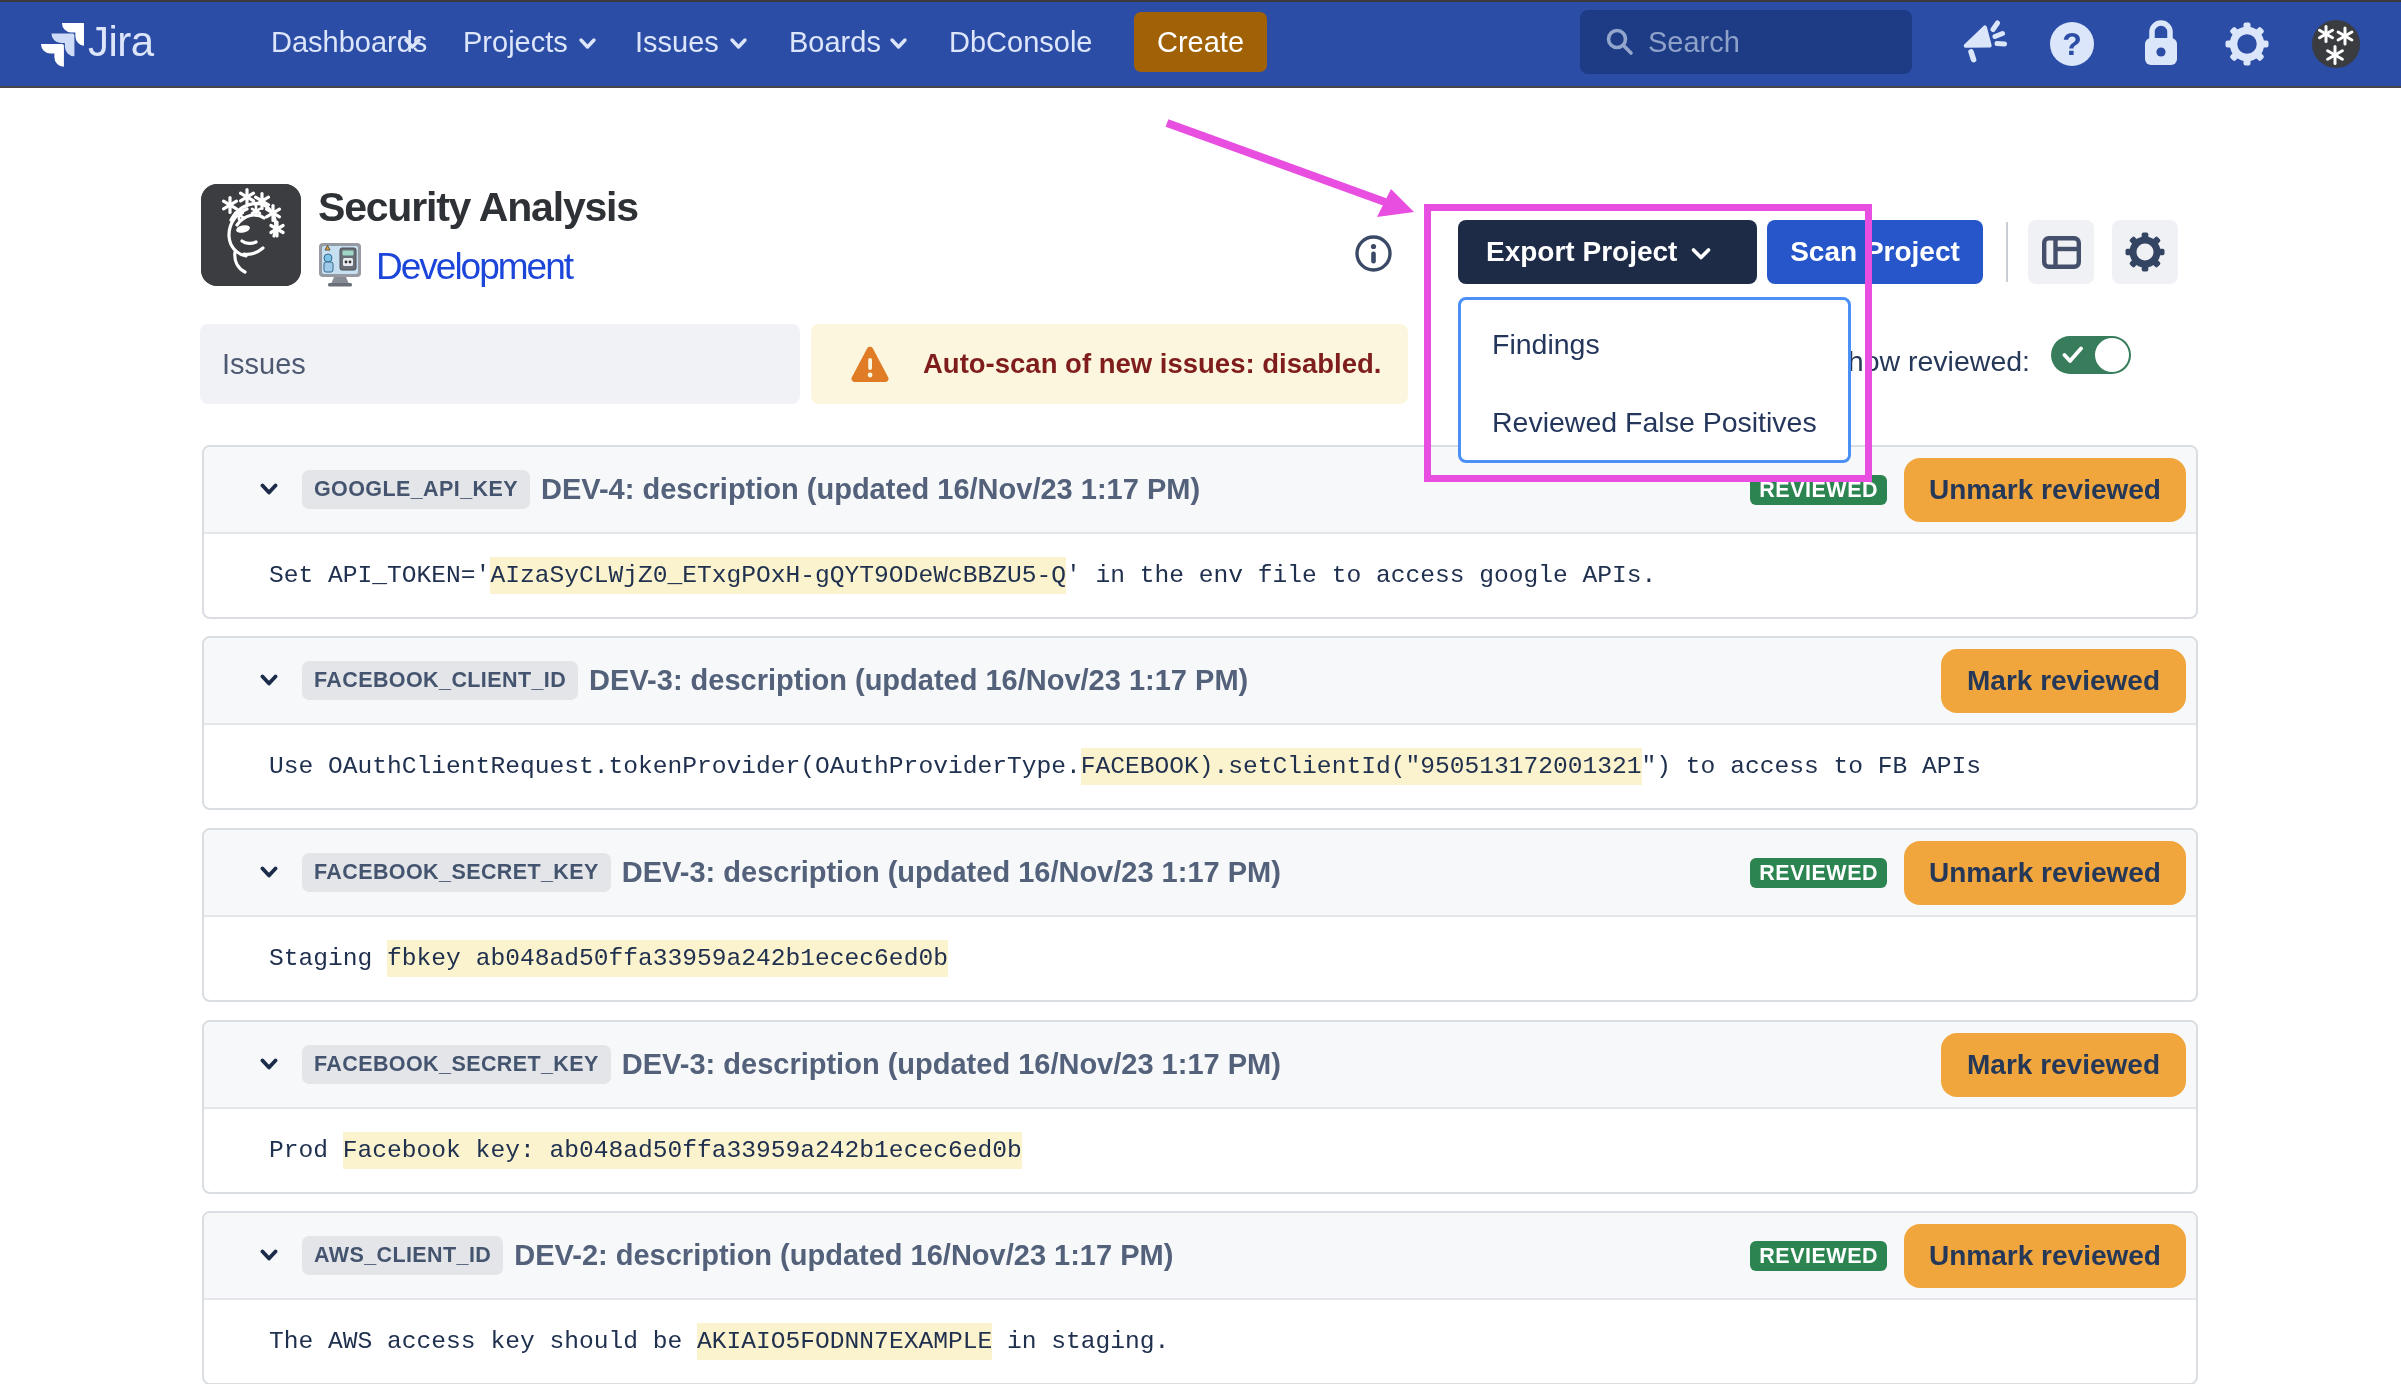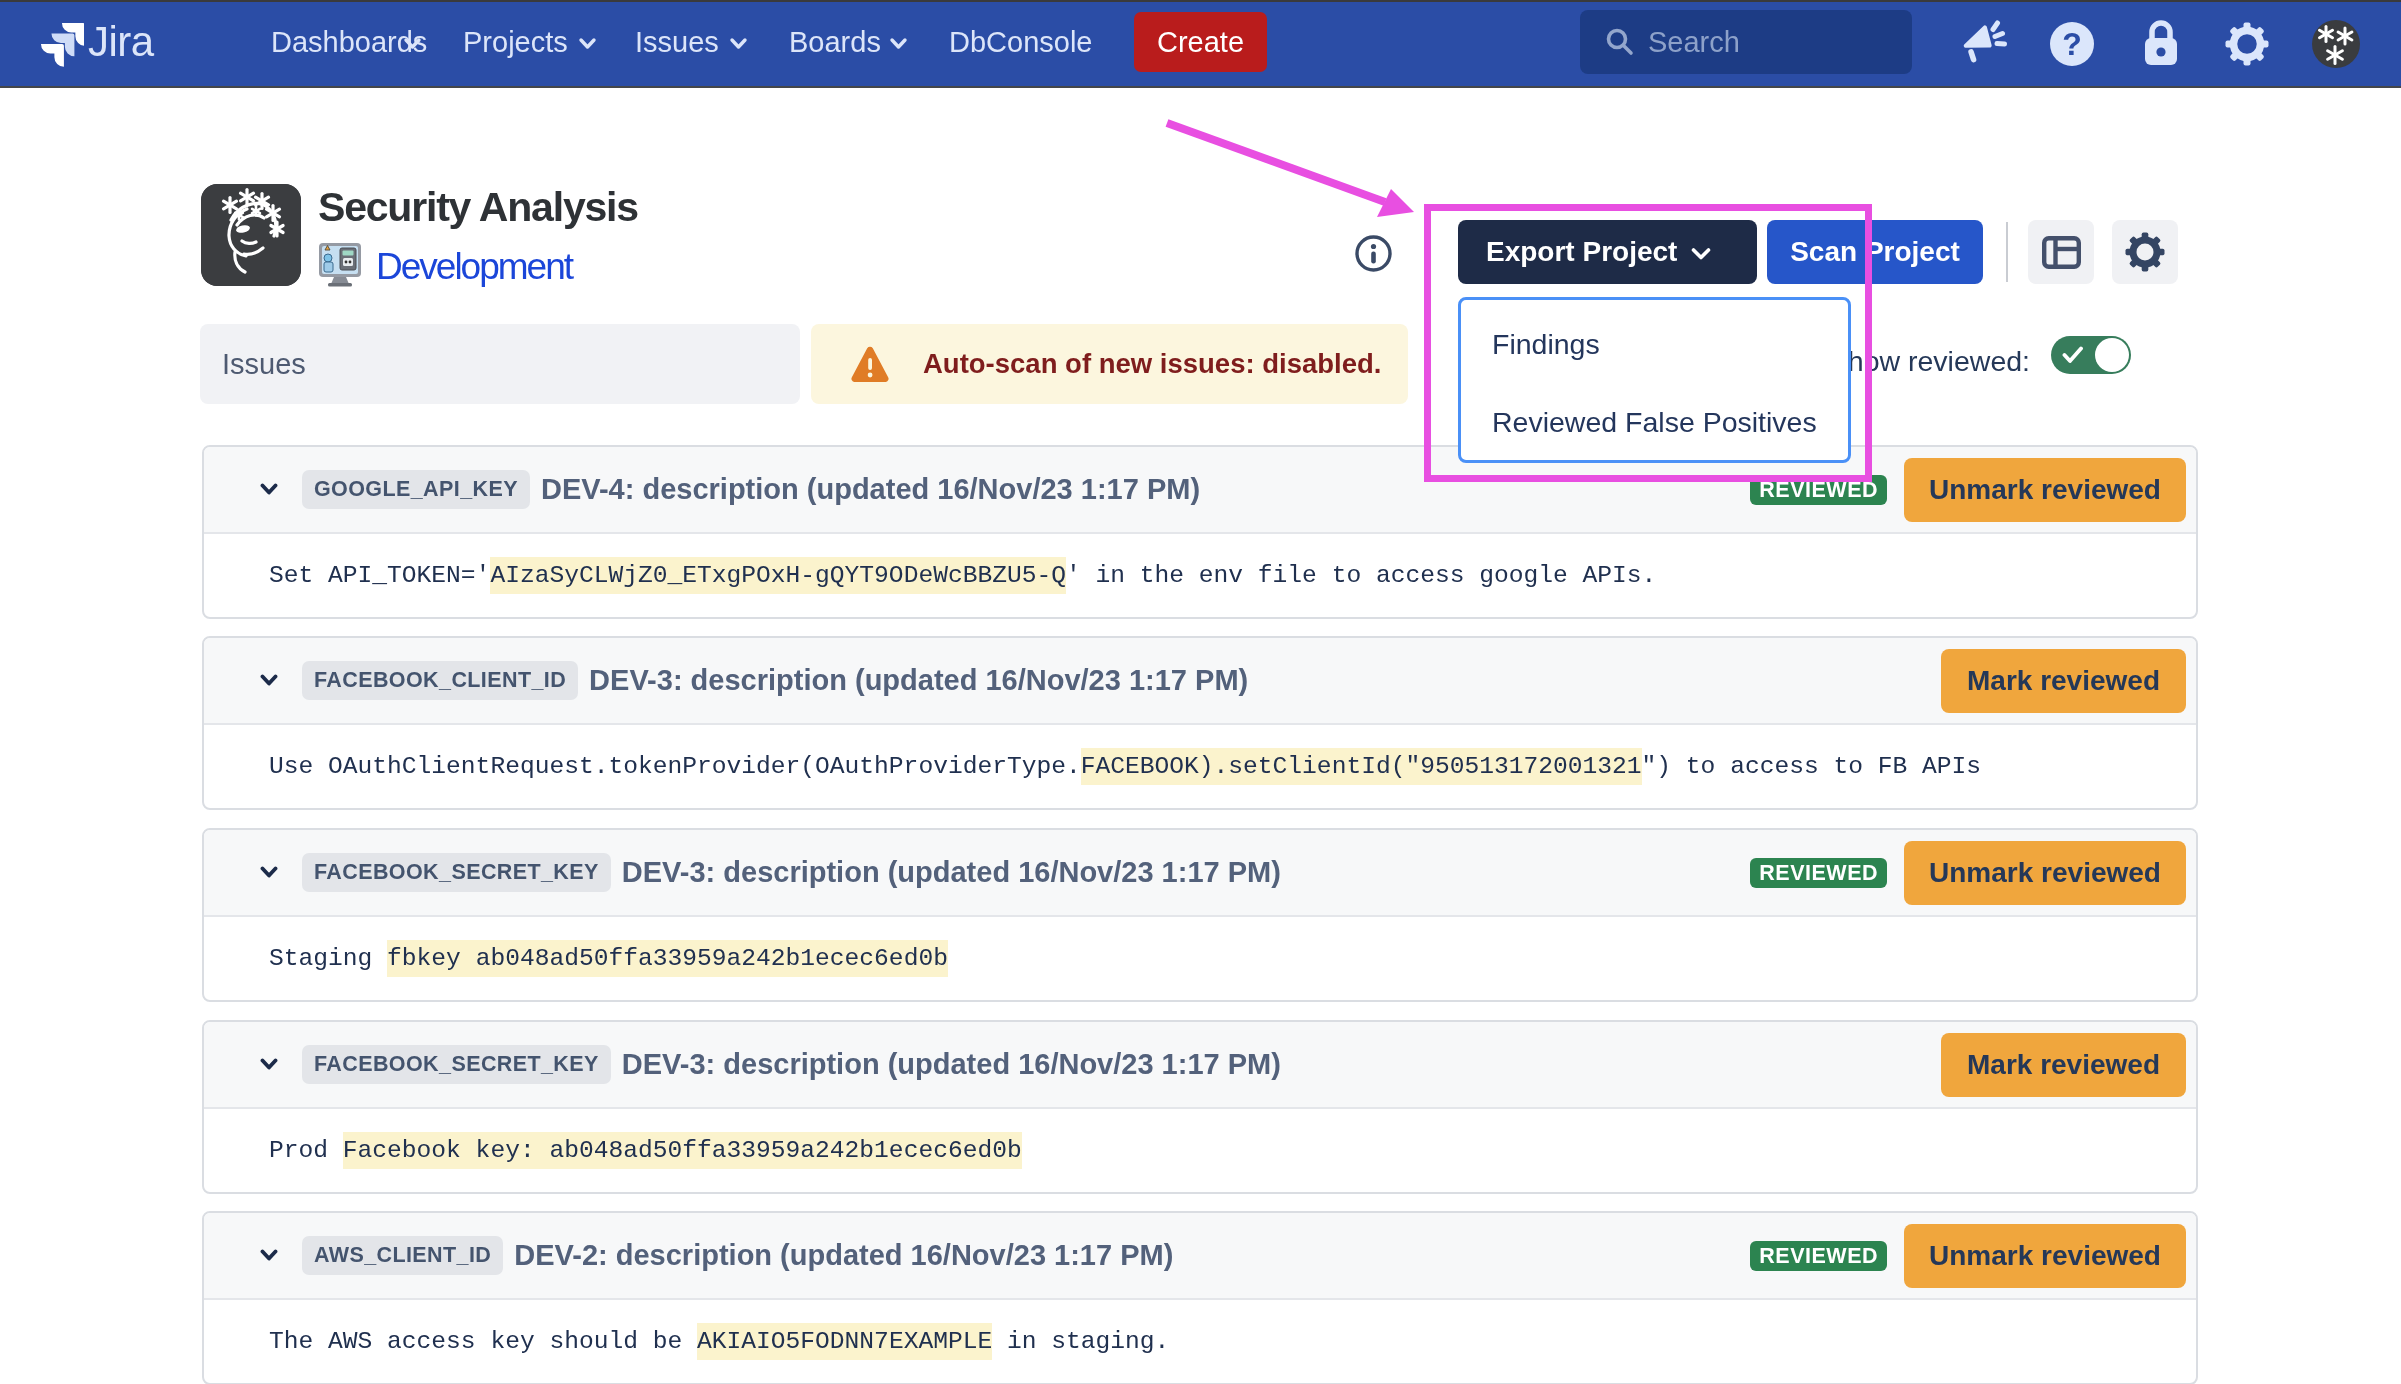--- a/index.html
+++ b/index.html
@@ -5,21 +5,21 @@
   * { margin:0; padding:0; box-sizing:border-box; }
   html,body { width:2401px; height:1384px; background:#fff; font-family:"Liberation Sans",sans-serif; overflow:hidden; }
   .abs { position:absolute; }
   #page { position:relative; width:2401px; height:1384px; }
 
   
   #topstrip { left:0; top:0; width:2401px; height:2px; background:#3a3a3c; }
   #nav { left:0; top:2px; width:2401px; height:84px; background:#2b4da6; }
   #navbottom { left:0; top:86px; width:2401px; height:2px; background:#44464a; }
   .navitem { position:absolute; top:0; height:84px; line-height:84px; color:#dce5f9; font-size:29px; white-space:nowrap; }
-  #createbtn { position:absolute; left:1134px; top:12px; width:133px; height:60px; background:#b91c1c; border-radius:7px; color:#fff; font-size:29px; font-weight:500; text-align:center; line-height:60px; }
+  #createbtn { position:absolute; left:1134px; top:12px; width:133px; height:60px; background:#a16207; border-radius:7px; color:#fff; font-size:29px; font-weight:500; text-align:center; line-height:60px; }
   #searchbox { position:absolute; left:1580px; top:10px; width:332px; height:64px; background:#1d3c85; border-radius:8px; }
   #searchtxt { position:absolute; left:68px; top:0; height:48px; line-height:64px; color:#8da1c9; font-size:29px; }
 
   
   #avatar { left:201px; top:184px; width:100px; height:102px; background:#3b3d40; border-radius:16px; }
   #ptitle { left:318px; top:184px; width:700px; font-size:41px; font-weight:700; color:#2e3236; letter-spacing:-1.2px; }
   #devlink { left:376px; top:246px; font-size:37px; letter-spacing:-2px; color:#1b46d9; }
   .hbtn { position:absolute; top:220px; height:64px; border-radius:8px; font-size:28px; font-weight:600; color:#fff; text-align:center; }
   #exportbtn { left:1458px; width:299px; background:#1e2b47; line-height:64px; text-align:left; padding-left:28px; }
   #scanbtn { left:1767px; width:216px; background:#2656c9; line-height:64px; }
@@ -40,21 +40,21 @@
   
   .card { position:absolute; left:202px; width:1996px; border:2px solid #dadde2; border-radius:8px; background:#fff; }
   .chead { position:relative; height:87px; background:#f7f8f9; border-bottom:2px solid #e4e6ea; border-radius:6px 6px 0 0; }
   .cbody { position:relative; height:84px;padding-left:32px; }
   .chead { display:flex; align-items:center;padding-left:29px; }
   .ccar { margin-left:27px; flex:none; }
   .tag { margin-left:24px; height:39px; line-height:39px; padding:0 12px; background:#e3e5e9; border-radius:7px; font-size:21.5px; font-weight:700; color:#44546e; letter-spacing:0.4px; flex:none; }
   .ctitle { margin-left:11px; font-size:29px; font-weight:600; color:#53617b; white-space:nowrap; flex:none; }
   .cright { margin-left:auto; margin-right:10px; display:flex; align-items:center; flex:none; }
   .badge { height:30px; line-height:30px; padding:0 9px; background:#2c8450; border-radius:6px; color:#fff; font-size:21.5px; font-weight:700; letter-spacing:0.5px; margin-right:17px; }
-  .obtn { height:64px; line-height:64px; background:#f0a63d; border-radius:8px; text-align:center; font-size:28px; font-weight:600; color:#253858; }
+  .obtn { height:64px; line-height:64px; background:#f0a63d; border-radius:16px; text-align:center; font-size:28px; font-weight:600; color:#253858; }
   .mono { position:absolute; left:65px; top:0; height:83px; line-height:83px; font-family:"Liberation Mono",monospace; font-size:24.6px; color:#20304f; white-space:pre; }
   .hl { background:#fbf3cd; padding:5px 0; }
 
   
   #dropdown { left:1458px; top:297px; width:393px; height:166px; background:#fff; border:3px solid #4a90f7; border-radius:8px; z-index:20; }
   .ditem { position:absolute; left:31px; font-size:28.5px; color:#24365c; }
 
   
   #magrect { left:1424px; top:204px; width:448px; height:278px; border:7px solid #e84fe1; z-index:30; }
   #arrow { left:1100px; top:90px; z-index:31; }

